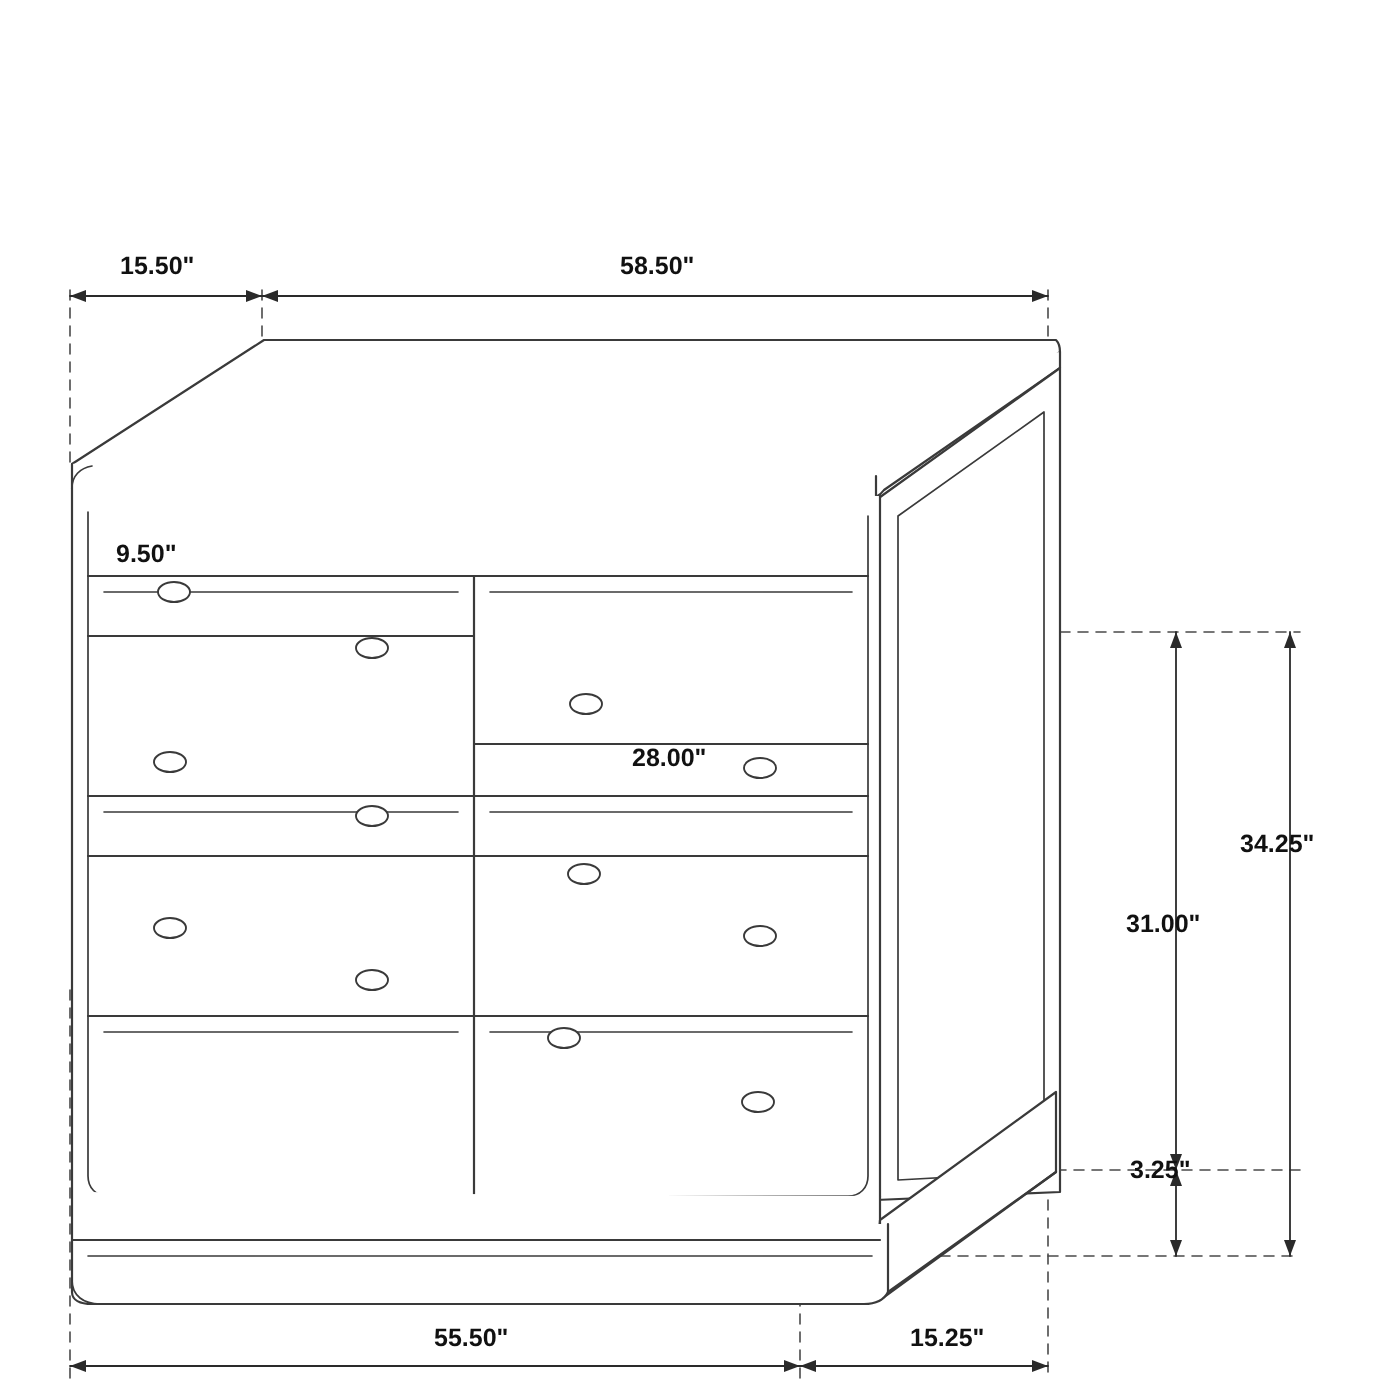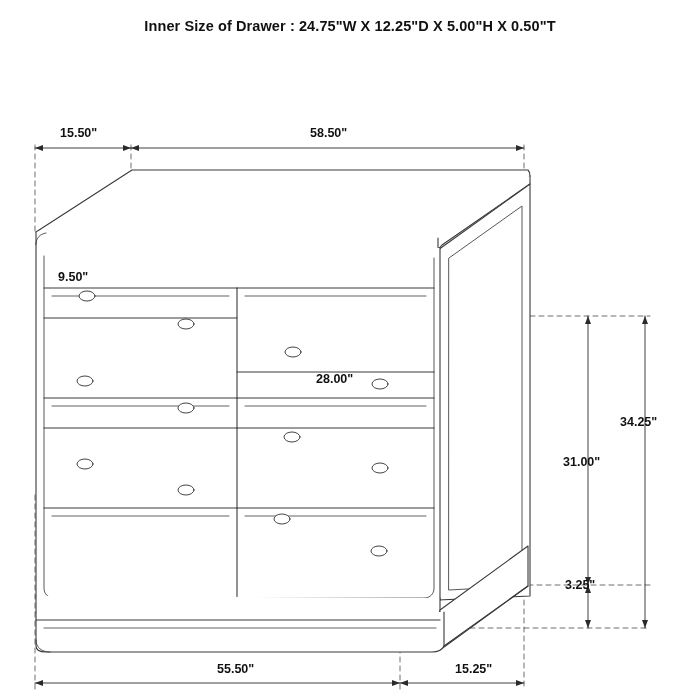--- a/index.html
+++ b/index.html
@@ -44,21 +44,20 @@
     font-weight: bold;
     color: #111111;
     white-space: nowrap;
   }
 </style>
 </head>
 <body>
 
 <div id="stage">
 
-  <div class="title">Inner Size of Drawer : 24.75"W X 12.25"D X 5.00"H X 0.50"T</div>
 
   <svg class="diagram" viewBox="0 0 700 700">
     <g fill="none" stroke="#3a3a3a" stroke-width="1.1" stroke-linejoin="round" stroke-linecap="round">
 
       <g stroke="#4a4a4a" stroke-width="0.8" stroke-dasharray="5,4">
 
         <line x1="35" y1="145" x2="35" y2="232"></line>
         <line x1="131" y1="145" x2="131" y2="168"></line>
 
         <line x1="524" y1="145" x2="524" y2="168"></line>

